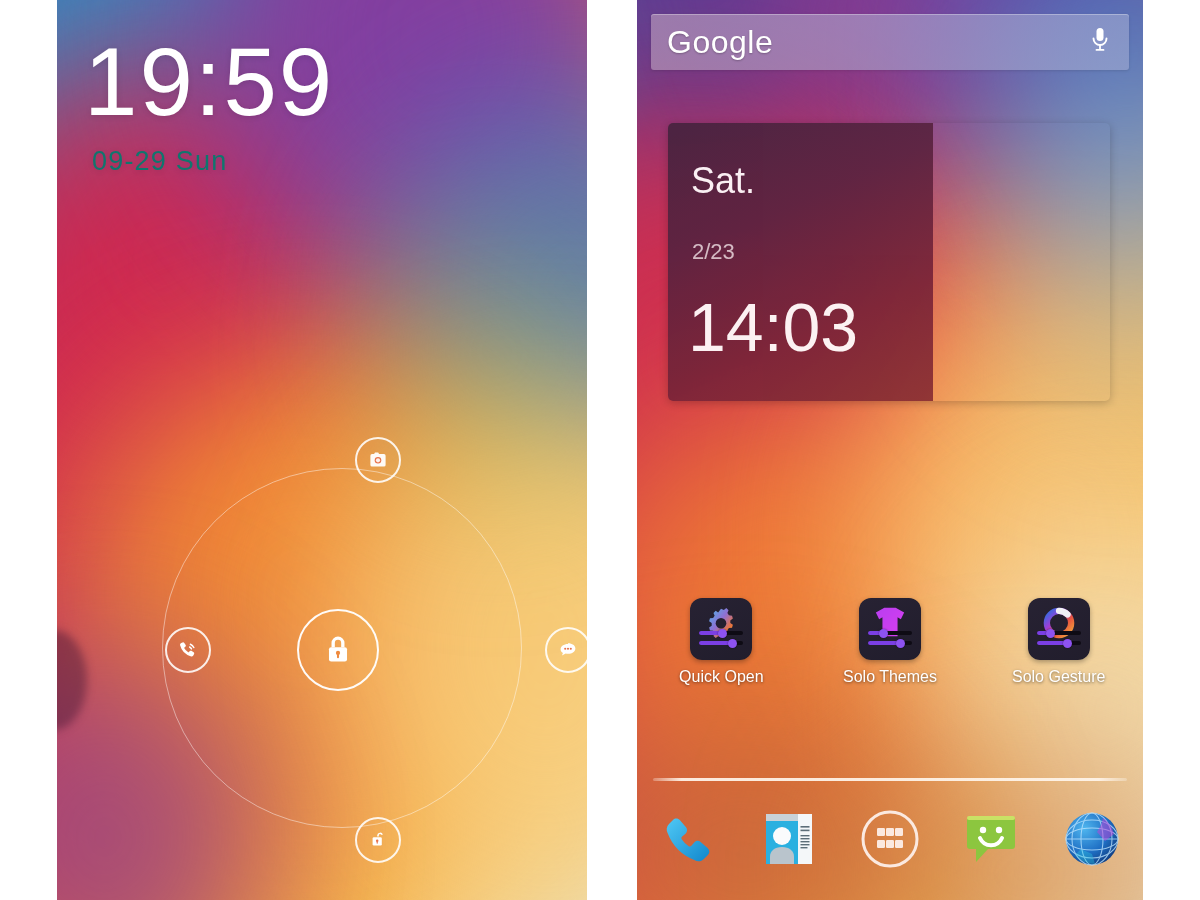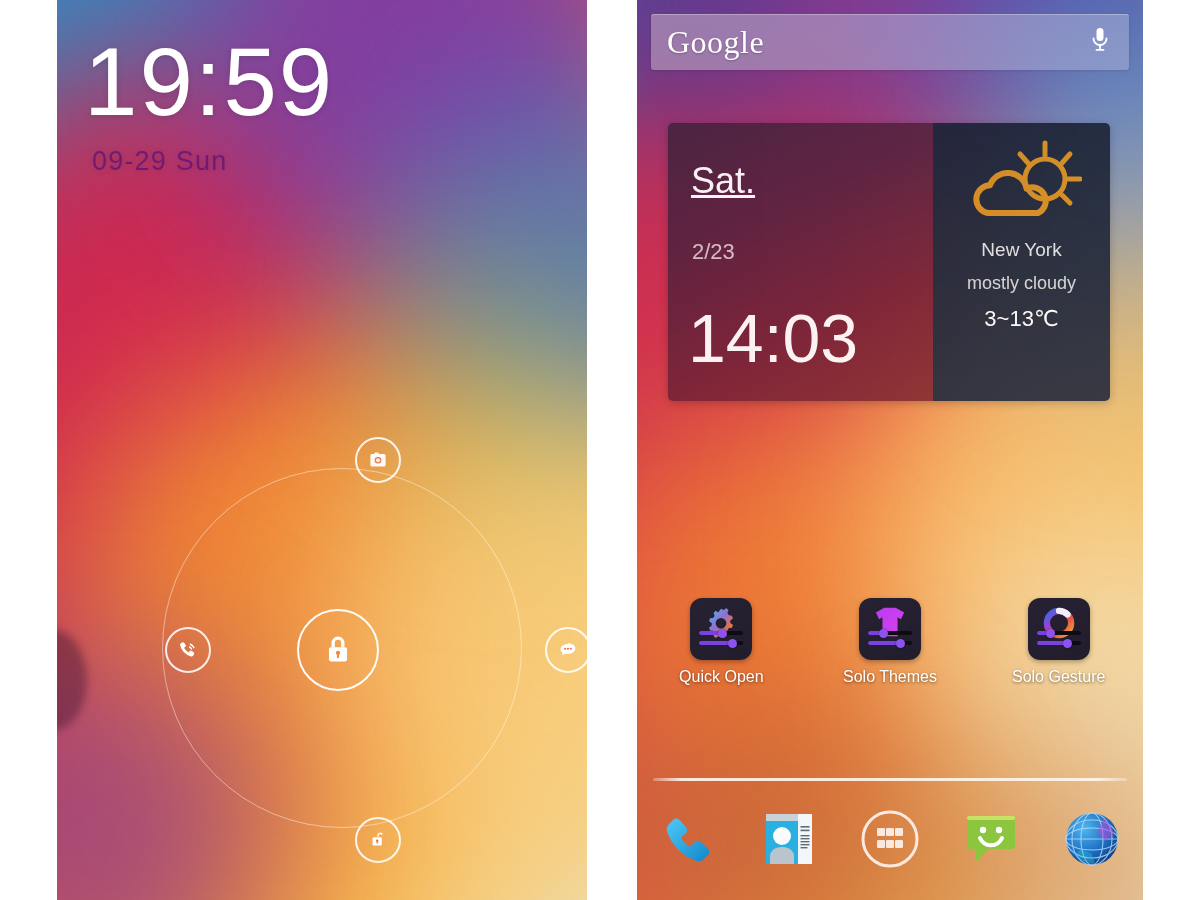--- a/index.html
+++ b/index.html
@@ -57,21 +57,21 @@
   #home-panel .b9{ left:-18%; top:78%;  width:78%; height:34%; background:#b05a3e; opacity:.55; }
   #home-panel .b10{ left:40%; top:82%;  width:74%; height:30%; background:#c97a4e; opacity:.5; }
 
   
   .lock-clock{
     position:absolute; left:27px; top:34px; color:#fff;
     font-size:96px; line-height:1; font-weight:300; letter-spacing:2px;
     text-shadow:0 1px 6px rgba(0,0,0,.12);
   }
   .lock-date{
-    position:absolute; left:35px; top:146px; color:#701a75;
+    position:absolute; left:35px; top:146px; color:#0f766e;
     font-size:27px; font-weight:400; letter-spacing:1.2px;
     text-shadow:0 1px 6px rgba(0,0,0,.12);
   }
 
   .edge-blob{
     position:absolute; left:-36px; top:630px; width:66px; height:100px;
     border-radius:50%; background:rgba(60,20,50,.42); filter:blur(4px);
   }
 
   .ring-area{ position:absolute; left:0; top:0; width:530px; height:900px; pointer-events:none; }
@@ -93,43 +93,43 @@
 
   
   .searchbar{
     position:absolute; left:14px; top:14px; width:478px; height:56px;
     border-radius:3px; display:flex; align-items:center;
     background:linear-gradient(100deg, rgba(190,160,190,.62), rgba(170,165,205,.62) 55%, rgba(160,170,210,.60));
     box-shadow:inset 0 1px 0 rgba(255,255,255,.30), 0 1px 3px rgba(0,0,0,.12);
     cursor:pointer;
   }
   .g-logo{
-    margin-left:16px; color:#fff; font-family:Liberation Serif, serif;
+    margin-left:16px; color:#fff; font-family:Liberation Sans, sans-serif;
     font-size:32px; line-height:1; letter-spacing:.5px; text-shadow:0 1px 2px rgba(0,0,0,.25);
   }
   .mic{ margin-left:auto; margin-right:18px; }
 
   .widget{
     position:absolute; left:31px; top:123px; width:442px; height:278px;
     border-radius:5px; overflow:hidden; display:flex;
     box-shadow:0 2px 8px rgba(0,0,0,.22); cursor:pointer;
   }
   .w-left{
     flex:0 0 265px; position:relative;
     background:linear-gradient(155deg,#46243f 0%,#5a2340 35%,#7a2438 70%,#8a2f33 100%);
     opacity:.93;
   }
   .w-right{
     flex:1; position:relative;
     background:linear-gradient(160deg,#1d2336 0%,#222a3c 50%,#2b3040 100%);
     opacity:.93; display:flex; flex-direction:column; align-items:center;
   }
-  .w-day  { position:absolute; left:23px; top:37px;  color:#fff; font-size:36px; font-weight:400;text-decoration:underline; }
+  .w-day  { position:absolute; left:23px; top:37px;  color:#fff; font-size:36px; font-weight:400; }
   .w-date { position:absolute; left:24px; top:116px; color:rgba(255,255,255,.74); font-size:22px; }
-  .w-time { position:absolute; left:20px; top:181px; color:#fff; font-size:68px; font-weight:300; line-height:1; }
+  .w-time { position:absolute; left:20px; top:170px; color:#fff; font-size:68px; font-weight:300; line-height:1; }
   .w-city { margin-top:6px; color:rgba(255,255,255,.88); font-size:19px; }
   .w-cond { margin-top:12px; color:rgba(255,255,255,.82); font-size:18px; }
   .w-temp { margin-top:12px; color:#fff; font-size:22px; }
 
   .apps{ position:absolute; left:0; top:598px; width:506px; display:flex; }
   .app{ flex:1; display:flex; flex-direction:column; align-items:center; cursor:pointer; }
   .app-icon{
     width:62px; height:62px; border-radius:12px; position:relative;
     background:linear-gradient(150deg,#272233,#211d2c);
     box-shadow:0 2px 5px rgba(0,0,0,.3);
@@ -252,36 +252,20 @@
           <rect x="6.6" y="24" width="8.8" height="1.8" rx=".9" fill="#fff"></rect>
         </svg>
       </span>
     </div>
 
     <div class="widget">
       <div class="w-left">
         <div class="w-day">Sat.</div>
         <div class="w-date">2/23</div>
         <div class="w-time">14:03</div>
-      </div>
-      <div class="w-right">
-        <svg width="120" height="96" viewBox="0 0 120 96" style="margin-top:14px">
-          <g stroke="#d9901f" stroke-width="5" stroke-linecap="round" fill="none">
-            <line x1="83" y1="6" x2="83" y2="19"></line>
-            <line x1="108" y1="17" x2="100" y2="26"></line>
-            <line x1="118" y1="42" x2="105" y2="42"></line>
-            <line x1="108" y1="66" x2="100" y2="58"></line>
-            <line x1="58" y1="17" x2="66" y2="26"></line>
-            <circle cx="83" cy="42" r="20"></circle>
-          </g>
-          <path d="M26 76a14 14 0 0 1 2-27.8 19 19 0 0 1 36.5 3.4A13 13 0 0 1 76 76z" fill="none" stroke="#d9901f" stroke-width="6" stroke-linejoin="round"></path>
-        </svg>
-        <div class="w-city">New York</div>
-        <div class="w-cond">mostly cloudy</div>
-        <div class="w-temp">3~13℃</div>
       </div>
     </div>
 
     <div class="apps">
 
       <div class="app">
         <div class="app-icon">
           <div class="app-glyph">
             <svg width="38" height="38" viewBox="0 0 40 40">
               <defs>

